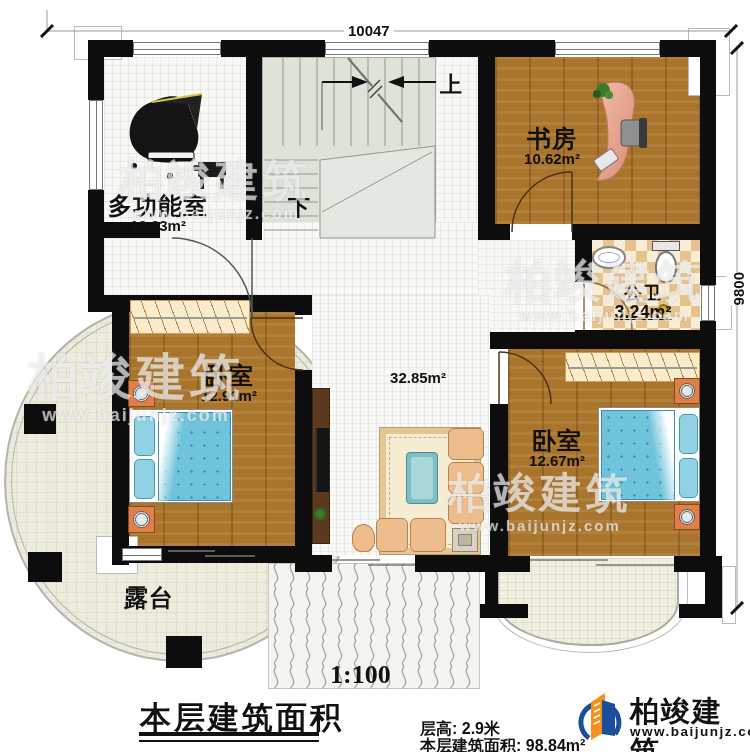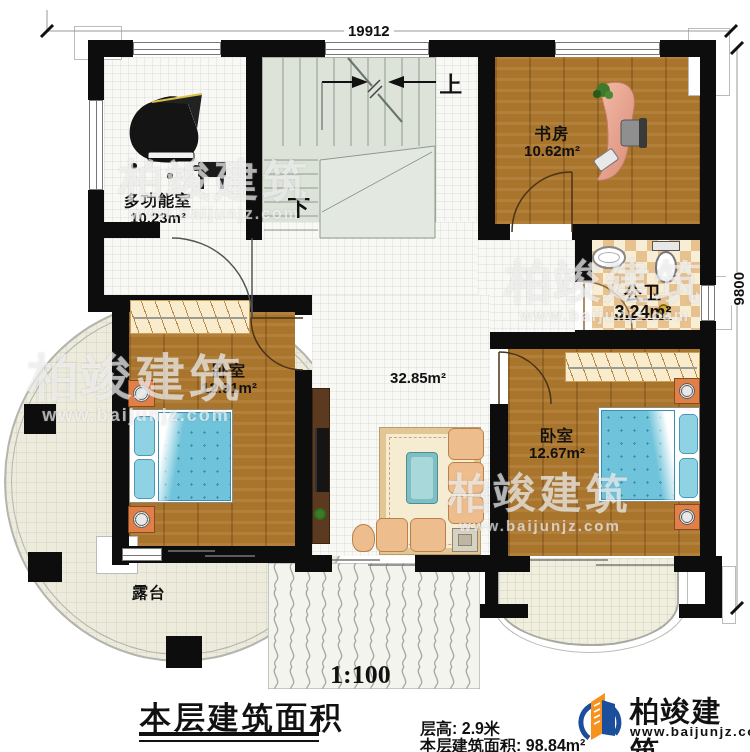--- a/index.html
+++ b/index.html
@@ -58,21 +58,21 @@
   .tvcab{background:#5c3a20;border:1px solid #3a2410;box-sizing:border-box;}
   .tv{background:#151515;border-left:2px solid #333;}
   .plantdot{background:radial-gradient(circle,#3f7a2a 35%,#2a5a1a 70%);border-radius:50%;}
   .sink{background:#fff;border:2px solid #888;border-radius:50%;box-sizing:border-box;}
   .sink::after{content:"";position:absolute;inset:4px;border:1px solid #aaa;border-radius:50%;}
   .toilet-tank{background:#e8e8e8;border:1px solid #555;box-sizing:border-box;}
   .toilet-bowl{background:#fff;border:2px solid #777;border-radius:50% 50% 46% 46%;box-sizing:border-box;}
   .drain{background:#d9b13a;border:2px solid #8a6a10;border-radius:50%;box-sizing:border-box;}
   
   .room-label{text-align:center;line-height:1.05;z-index:8;}
-  .rname{font-weight:900;font-size:16px;letter-spacing:1px;}
+  .rname{font-weight:900;font-size:24px;letter-spacing:1px;}
   .rarea{font-weight:700;font-size:15px;}
   .small .rname{font-size:18px;}
   .small .rarea{font-size:18px;text-decoration:underline;}
   .stairtxt{font-weight:900;font-size:22px;z-index:8;}
   .dimtxt{font-weight:700;font-size:15px;background:#fff;padding:0 4px;z-index:8;}
   .vdim{writing-mode:vertical-rl;transform:rotate(180deg);}
   .wm{z-index:9;pointer-events:none;color:rgba(255,255,255,.62);
       text-shadow:0 0 2px rgba(140,140,140,.38);text-align:center;line-height:1;}
   .wm .wmn{font-weight:900;letter-spacing:4px;}
   .wm .wmu{font-weight:700;letter-spacing:2px;margin-top:4px;}
@@ -330,21 +330,21 @@
     <div class="rname">卧室</div>
     <div class="rarea">12.67m²</div>
   </div>
   <div class="abs room-label" style="left:89px;top:585px;width:120px;">
     <div class="rname">露台</div>
   </div>
 
   <div class="abs stairtxt" style="left:440px;top:70px;">上</div>
   <div class="abs stairtxt" style="left:288px;top:193px;">下</div>
 
-  <div class="abs dimtxt" style="left:344px;top:22px;">19912</div>
+  <div class="abs dimtxt" style="left:344px;top:22px;">10047</div>
   <div class="abs dimtxt vdim" style="left:726px;top:272px;">9800</div>
 
   <div class="abs wm" style="left:90px;top:158px;width:250px;">
     <div class="wmn" style="font-size:44px;">柏竣建筑</div>
     <div class="wmu" style="font-size:16px;">www.baijunjz.com</div>
   </div>
   <div class="abs wm" style="left:470px;top:258px;width:270px;">
     <div class="wmn" style="font-size:46px;">柏竣建筑</div>
     <div class="wmu" style="font-size:16px;">www.baijunjz.com</div>
   </div>

